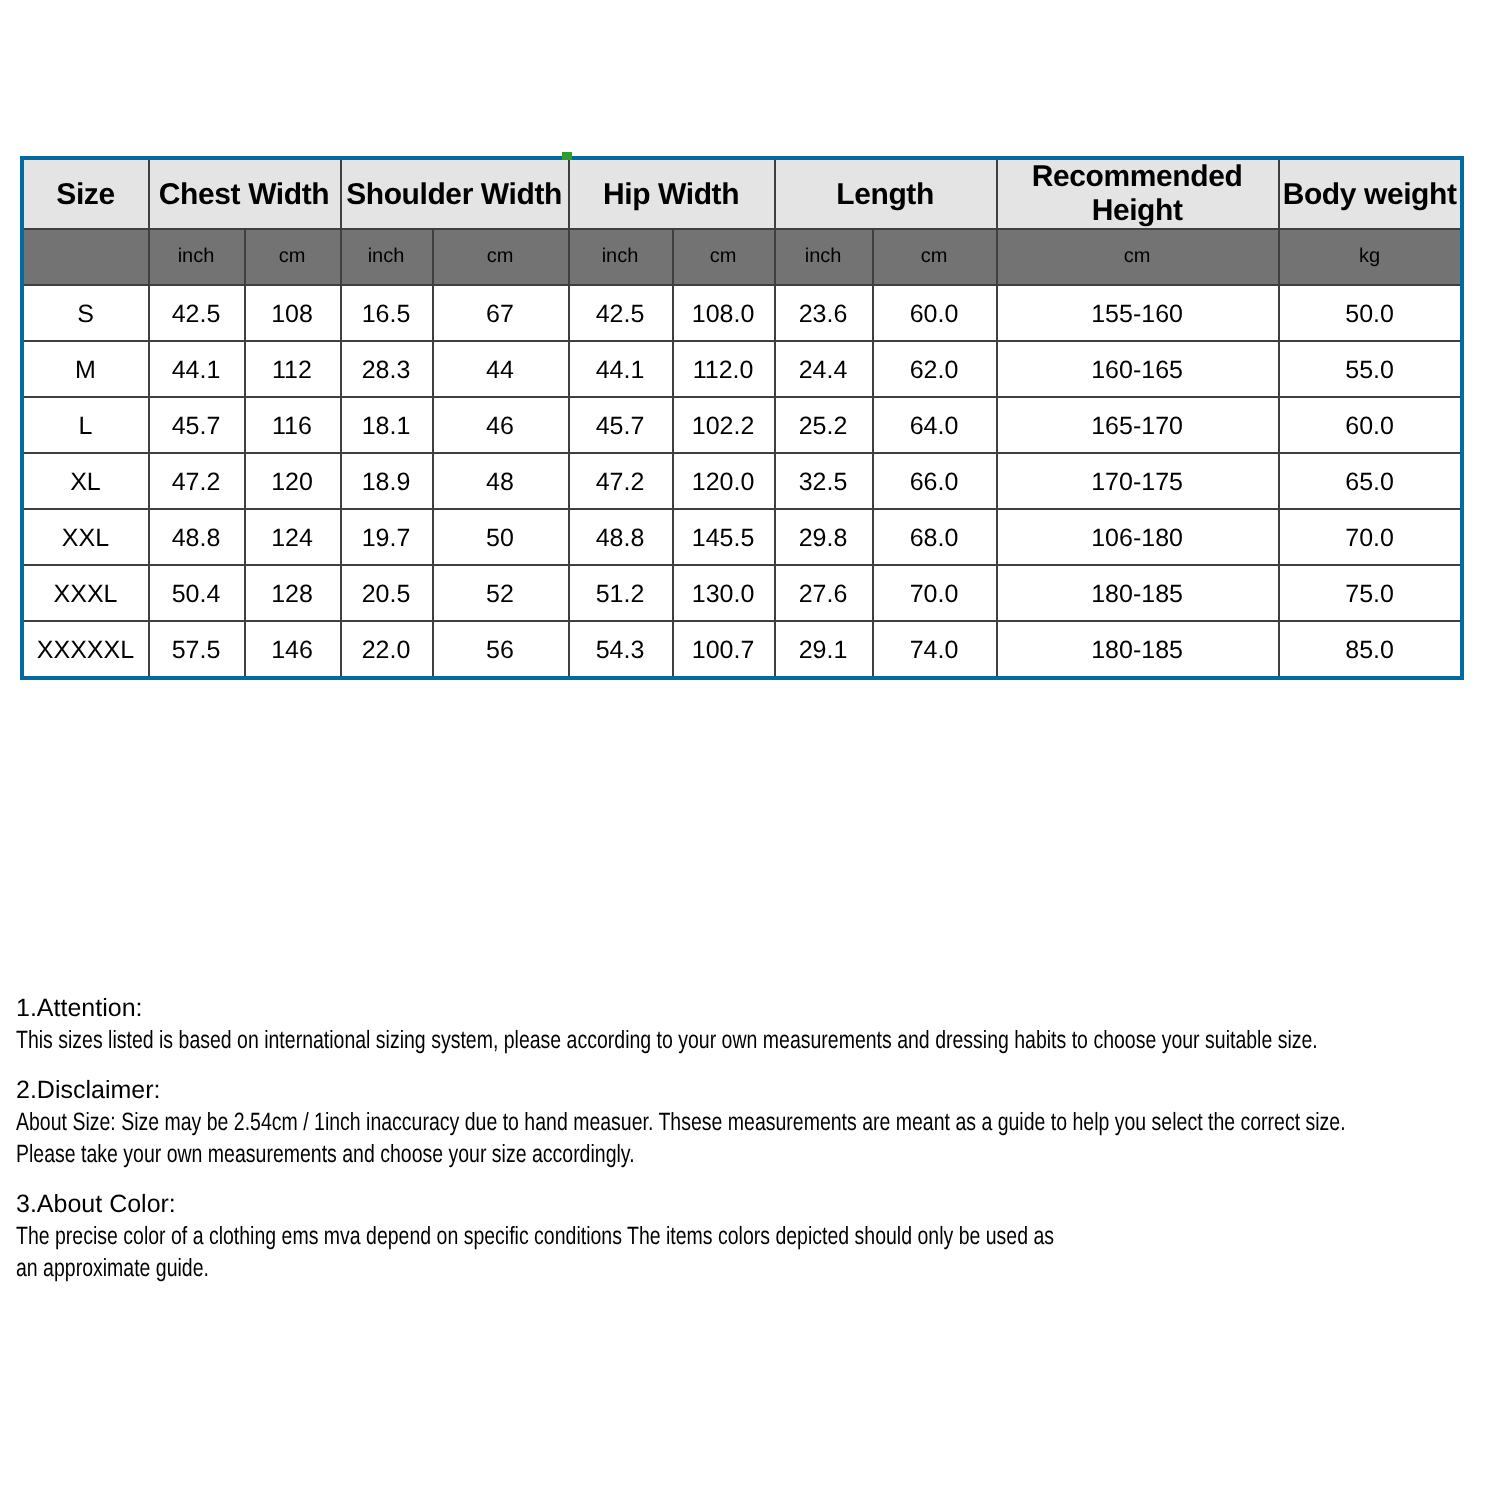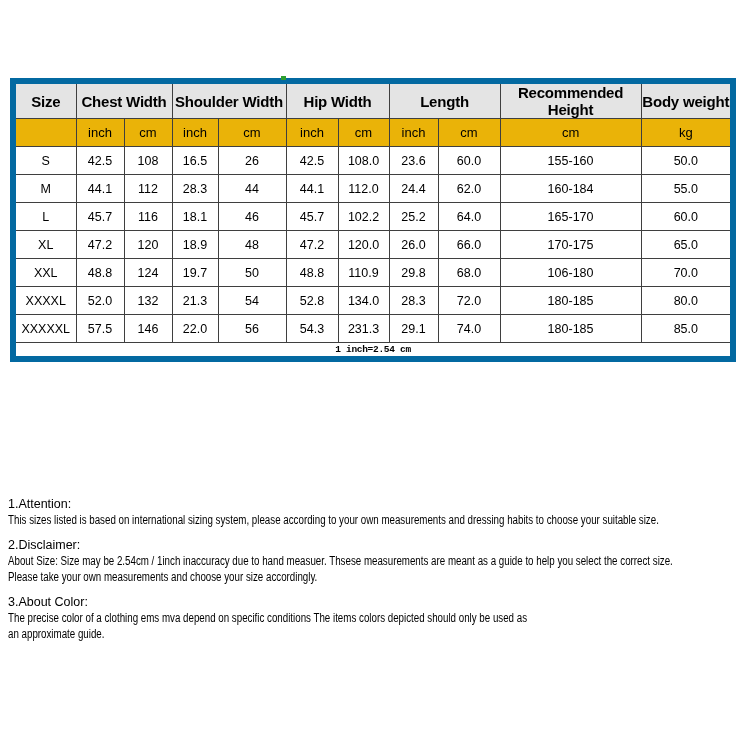--- a/index.html
+++ b/index.html
@@ -13,40 +13,40 @@
     overflow: hidden;
     color: #000000;
   }
   .size-table {
     position: absolute;
     left: 10px;
     top: 78px;
     width: 720px;
     border-collapse: collapse;
     table-layout: fixed;
-    border: 6px solid #0369a1;
+    border: 2px solid #0369a1;
   }
   .size-table th, .size-table td {
     border: 1.5px solid #3f3f3f;
     text-align: center;
     vertical-align: middle;
     padding: 0;
     overflow: hidden;
   }
   .group-row th {
     height: 32px;
     background: #e4e4e4;
     font-size: 15px;
     font-weight: bold;
     letter-spacing: -0.2px;
   }
   .unit-row th {
     height: 27px;
-    background: #eab308;
-    font-size: 13px;
+    background: #737373;
+    font-size: 10px;
     font-weight: normal;
   }
   .data-row td {
     height: 27px;
     background: #ffffff;
     font-size: 12.5px;
     font-weight: normal;
   }
   .note-row td {
     height: 13px;
@@ -126,39 +126,39 @@
       <th>cm</th>
       <th>kg</th>
     </tr>
   </thead>
   <tbody>
     <tr class="data-row">
       <td>S</td>
       <td>42.5</td>
       <td>108</td>
       <td>16.5</td>
-      <td>26</td>
+      <td>67</td>
       <td>42.5</td>
       <td>108.0</td>
       <td>23.6</td>
       <td>60.0</td>
       <td>155-160</td>
       <td>50.0</td>
     </tr>
     <tr class="data-row">
       <td>M</td>
       <td>44.1</td>
       <td>112</td>
       <td>28.3</td>
       <td>44</td>
       <td>44.1</td>
       <td>112.0</td>
       <td>24.4</td>
       <td>62.0</td>
-      <td>160-184</td>
+      <td>160-165</td>
       <td>55.0</td>
     </tr>
     <tr class="data-row">
       <td>L</td>
       <td>45.7</td>
       <td>116</td>
       <td>18.1</td>
       <td>46</td>
       <td>45.7</td>
       <td>102.2</td>
@@ -168,66 +168,63 @@
       <td>60.0</td>
     </tr>
     <tr class="data-row">
       <td>XL</td>
       <td>47.2</td>
       <td>120</td>
       <td>18.9</td>
       <td>48</td>
       <td>47.2</td>
       <td>120.0</td>
-      <td>26.0</td>
+      <td>32.5</td>
       <td>66.0</td>
       <td>170-175</td>
       <td>65.0</td>
     </tr>
     <tr class="data-row">
       <td>XXL</td>
       <td>48.8</td>
       <td>124</td>
       <td>19.7</td>
       <td>50</td>
       <td>48.8</td>
-      <td>110.9</td>
+      <td>145.5</td>
       <td>29.8</td>
       <td>68.0</td>
       <td>106-180</td>
       <td>70.0</td>
     </tr>
     <tr class="data-row">
-      <td>XXXXL</td>
-      <td>52.0</td>
-      <td>132</td>
-      <td>21.3</td>
-      <td>54</td>
-      <td>52.8</td>
-      <td>134.0</td>
-      <td>28.3</td>
-      <td>72.0</td>
+      <td>XXXL</td>
+      <td>50.4</td>
+      <td>128</td>
+      <td>20.5</td>
+      <td>52</td>
+      <td>51.2</td>
+      <td>130.0</td>
+      <td>27.6</td>
+      <td>70.0</td>
       <td>180-185</td>
-      <td>80.0</td>
+      <td>75.0</td>
     </tr>
     <tr class="data-row">
       <td>XXXXXL</td>
       <td>57.5</td>
       <td>146</td>
       <td>22.0</td>
       <td>56</td>
       <td>54.3</td>
-      <td>231.3</td>
+      <td>100.7</td>
       <td>29.1</td>
       <td>74.0</td>
       <td>180-185</td>
       <td>85.0</td>
-    </tr>
-    <tr class="note-row">
-      <td colspan="11">1 inch=2.54 cm</td>
     </tr>
   </tbody>
 </table>
 
 <div class="footnotes">
   <div class="fn-title">1.Attention:</div>
   <div class="fn-line">This sizes listed is based on international sizing system, please according to your own measurements and dressing habits to choose your suitable size.</div>
   <div class="fn-gap"></div>
   <div class="fn-title">2.Disclaimer:</div>
   <div class="fn-line">About Size: Size may be 2.54cm / 1inch inaccuracy due to hand measuer. Thsese measurements are meant as a guide to help you select the correct size.</div>

